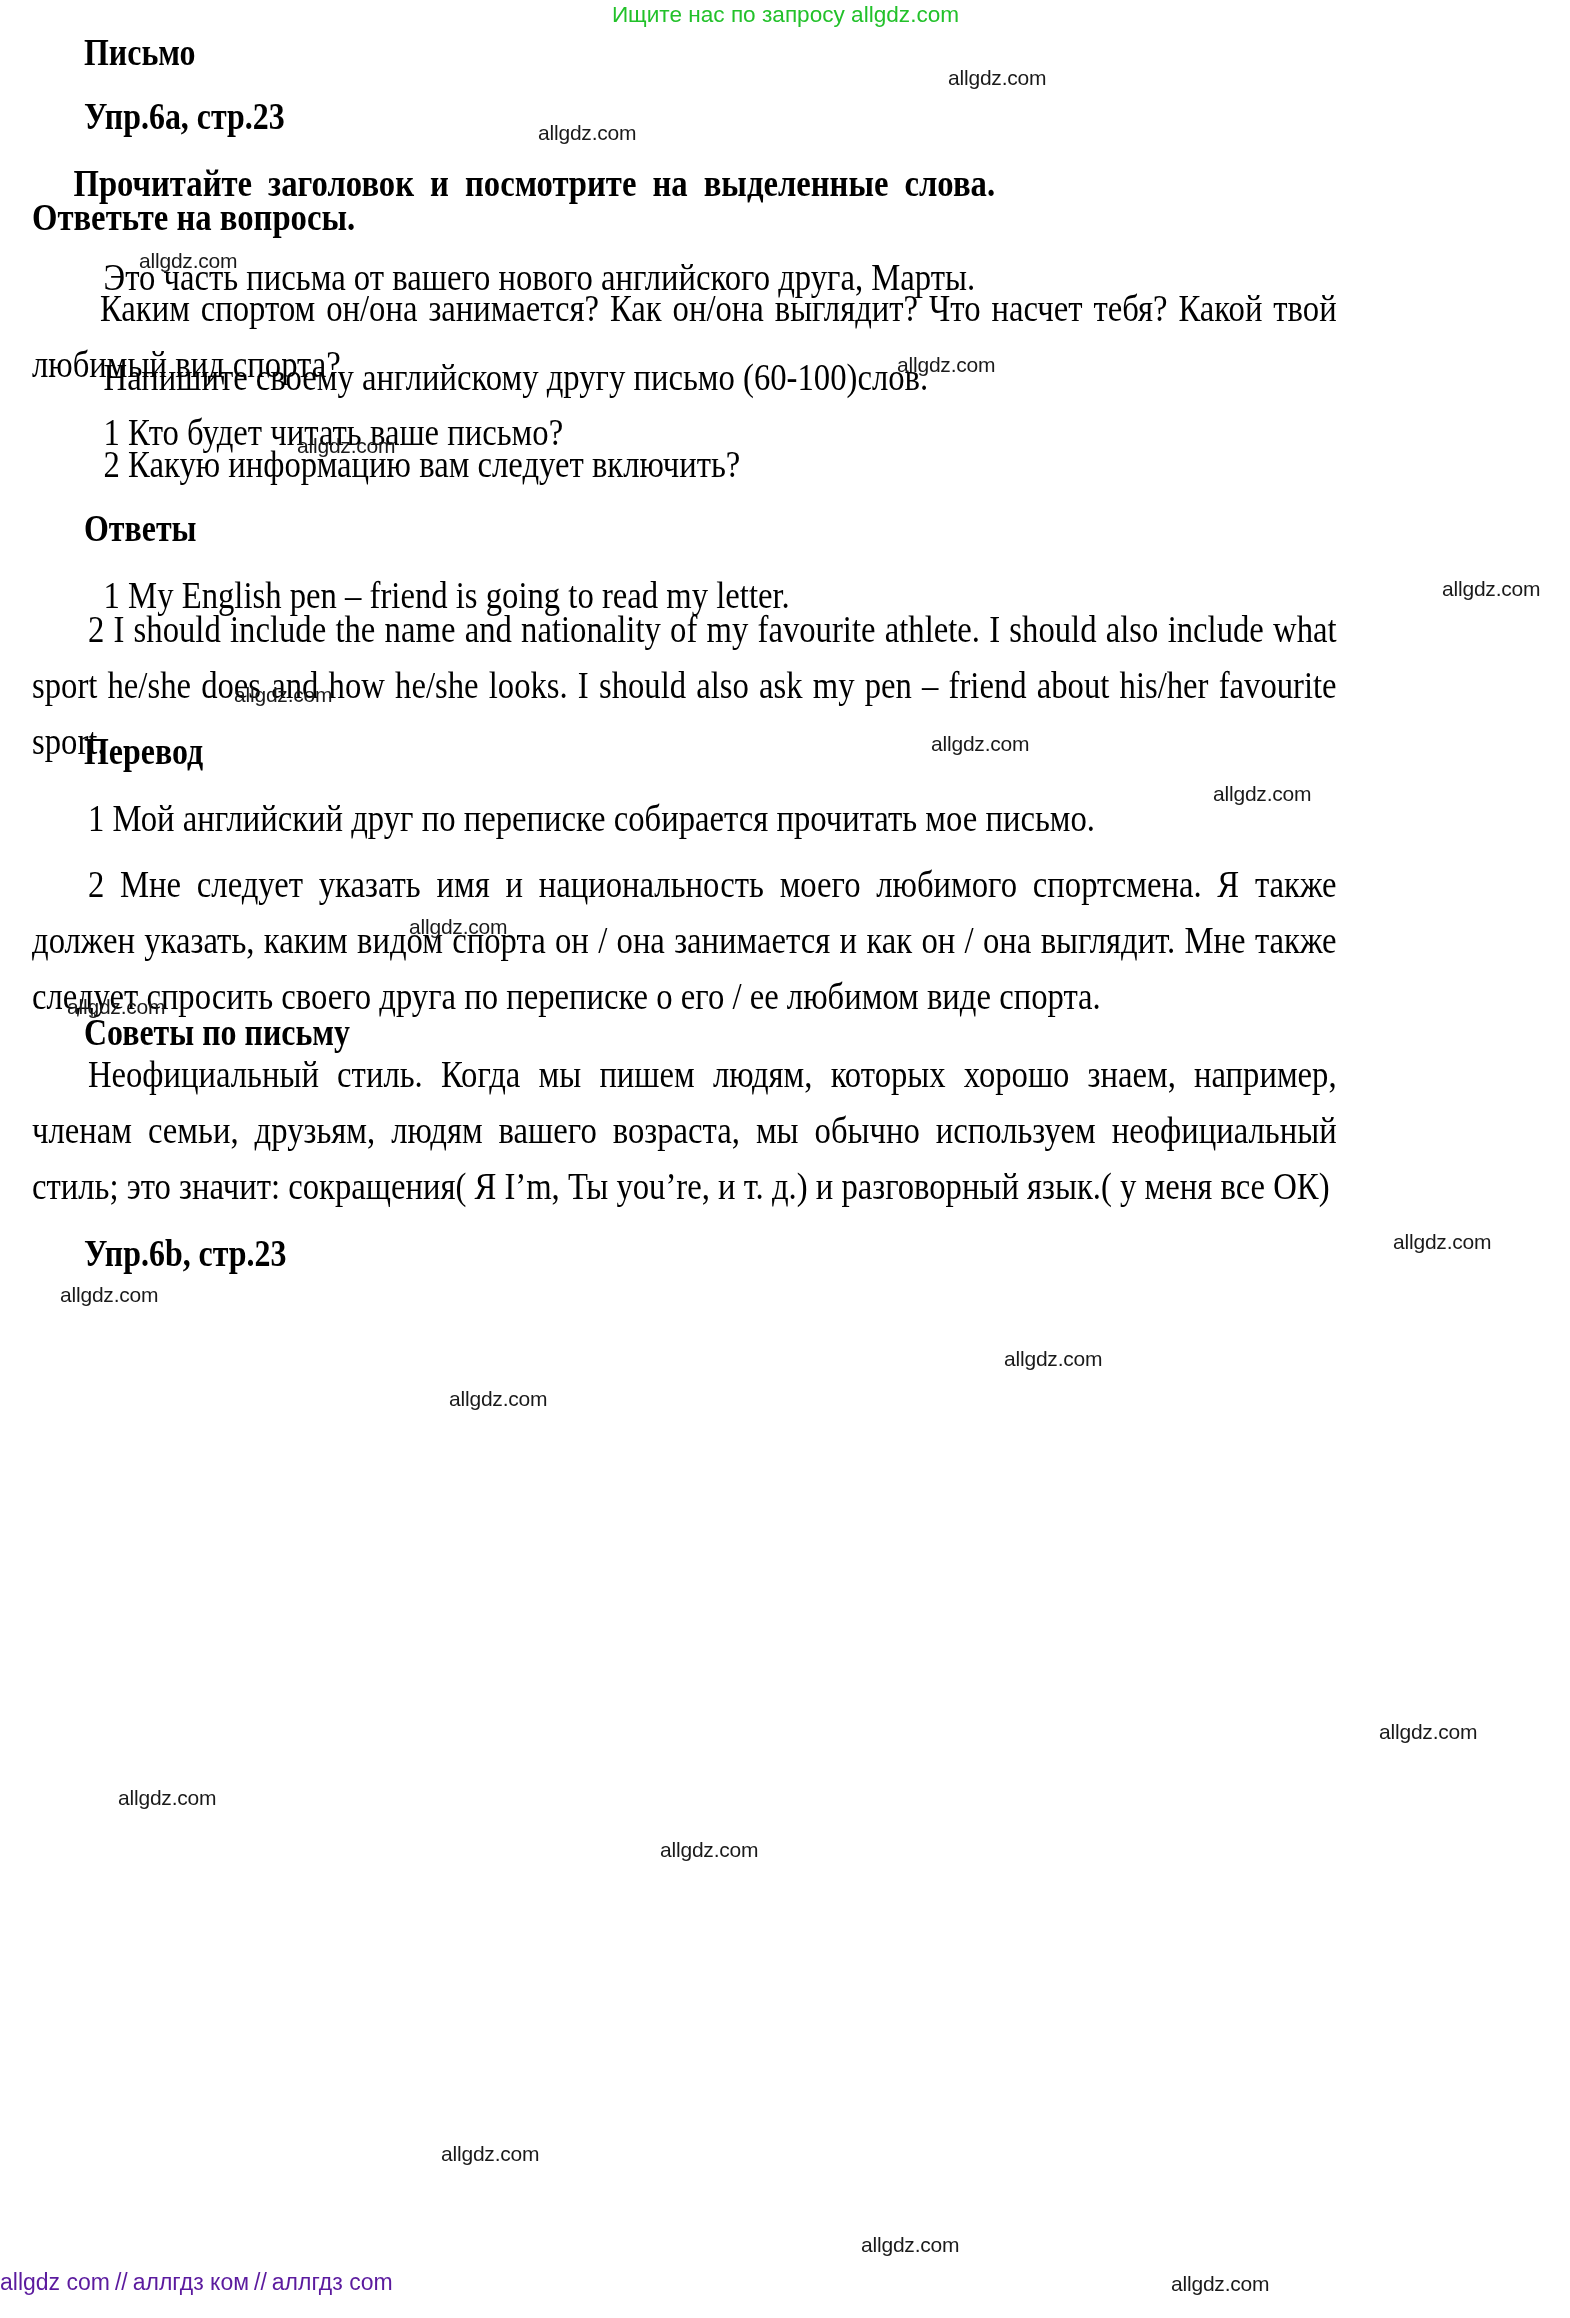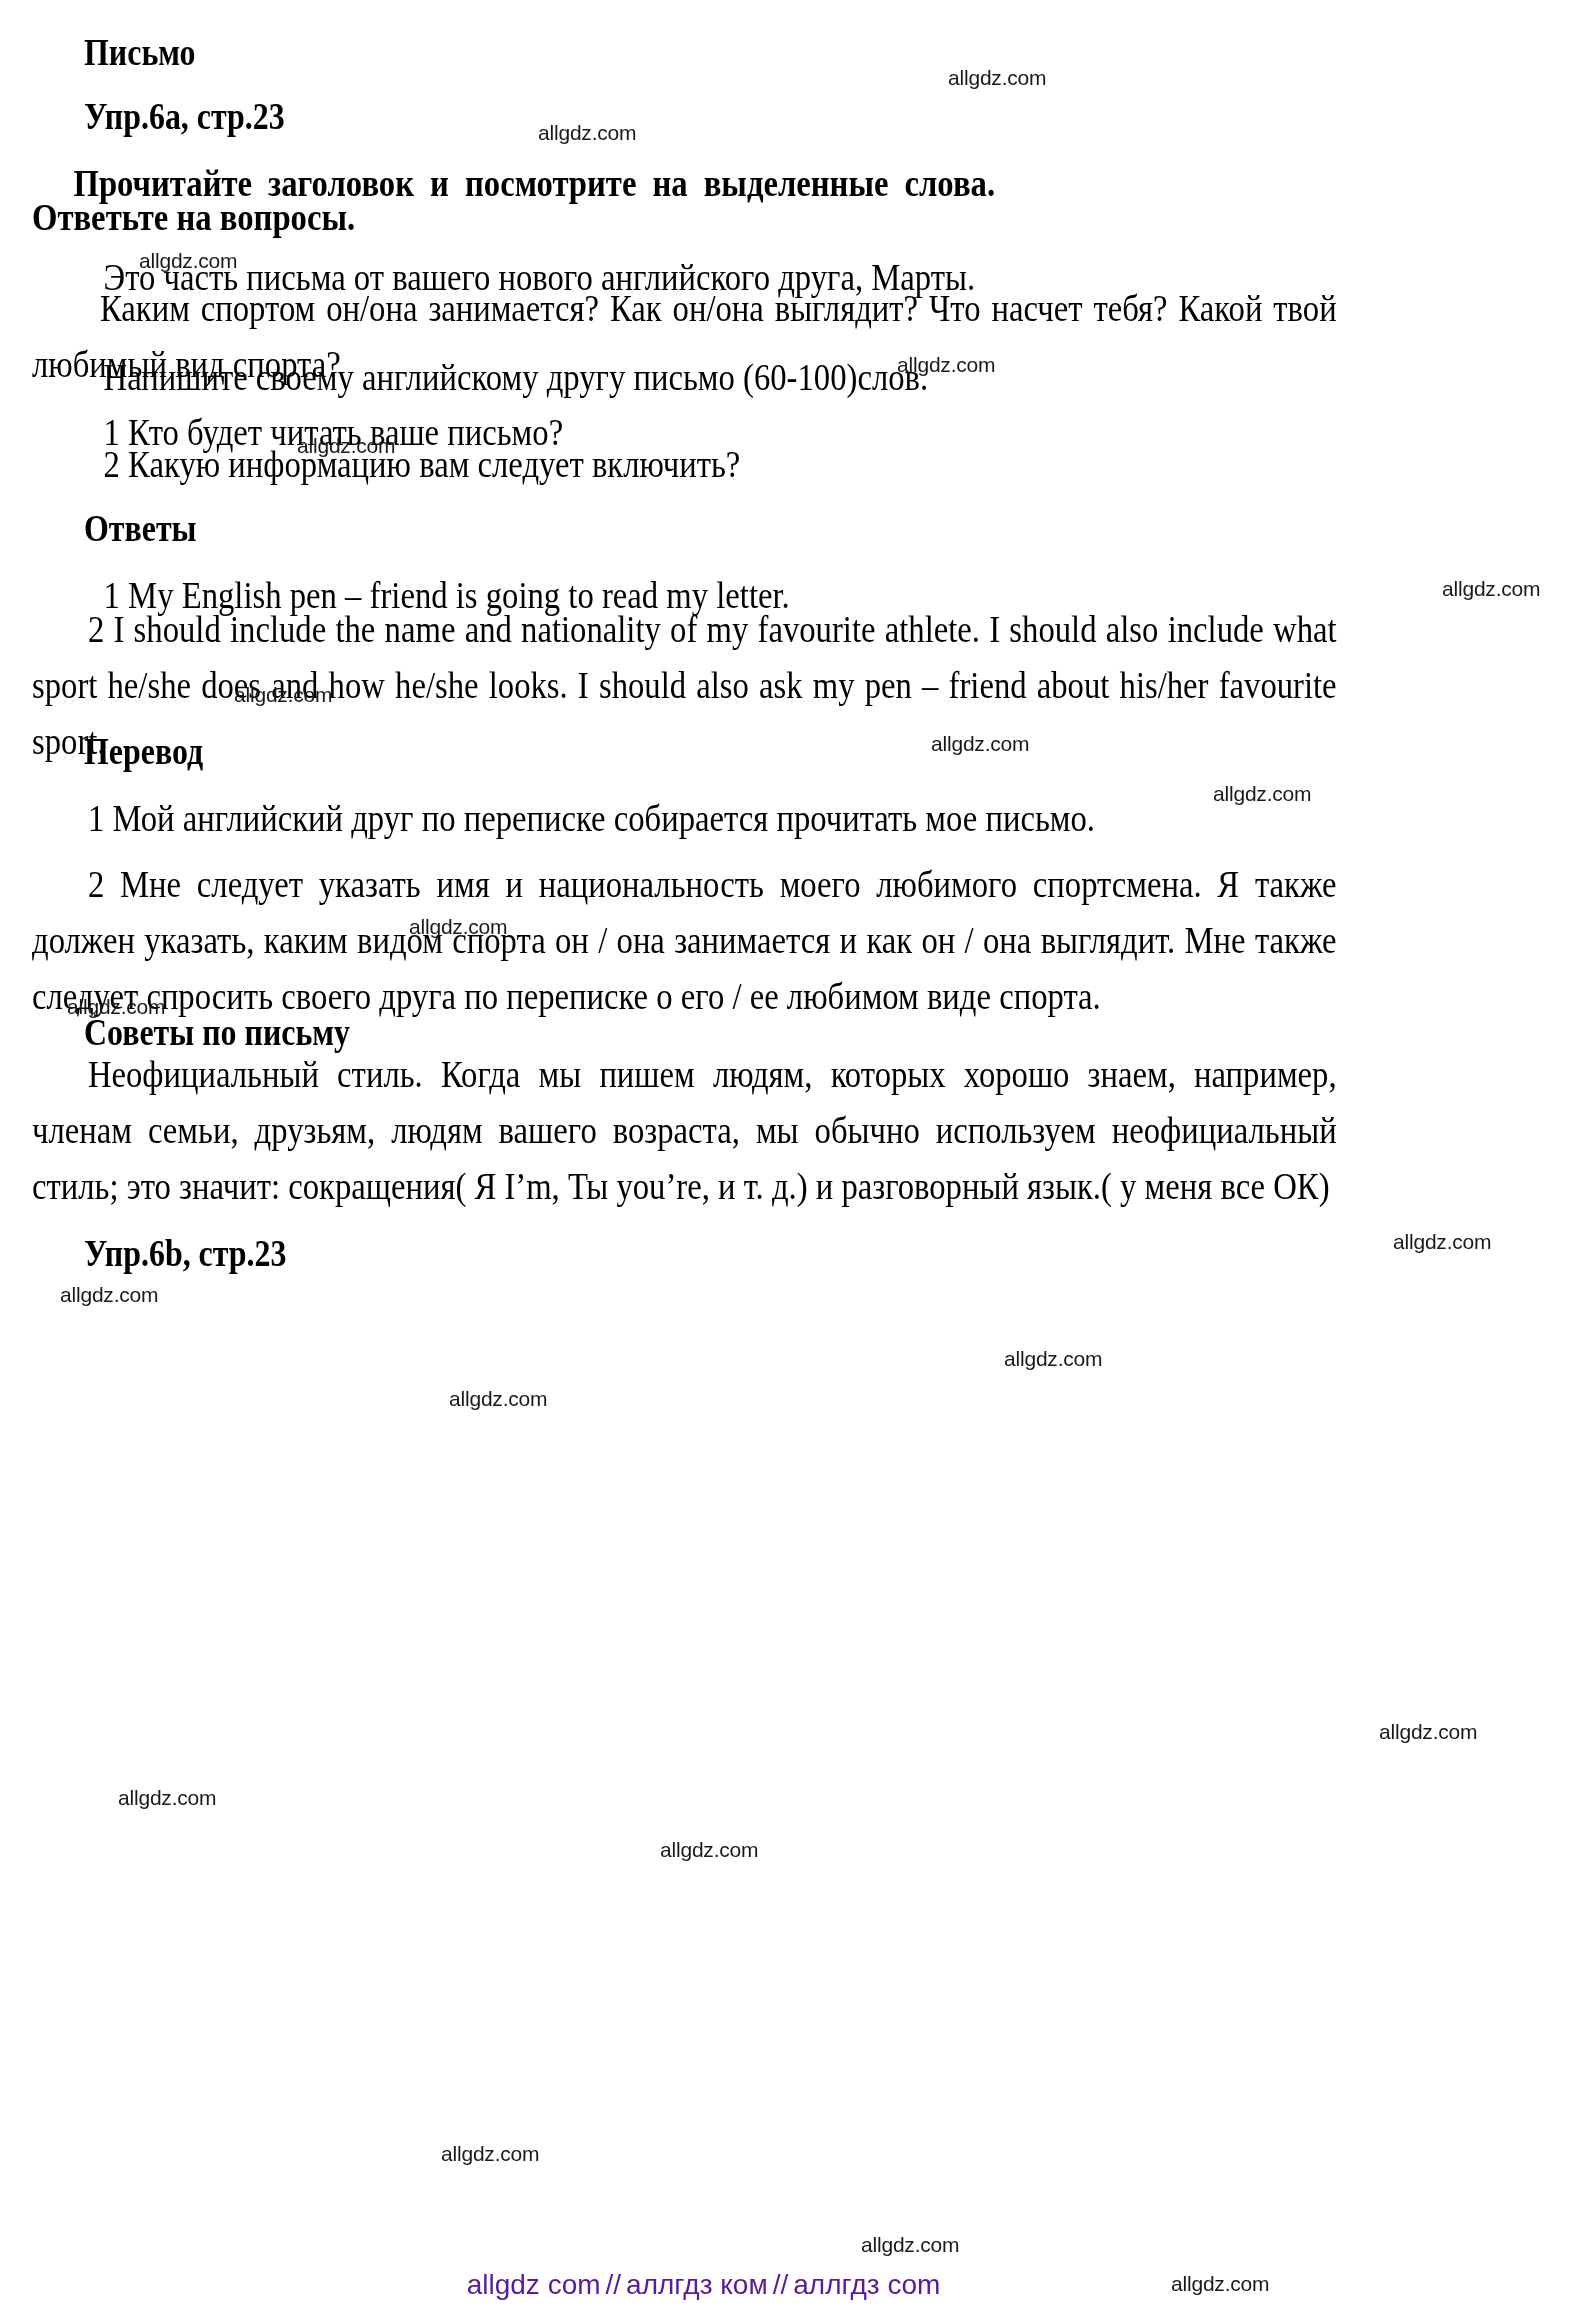--- a/index.html
+++ b/index.html
@@ -83,34 +83,34 @@
   .para.bold { font-weight: bold; }
   .para .ind { display: inline-block; width: 60px; }
   .para.nojust { text-align: left; }
 
   
   .footer {
     position: absolute;
     top: 2269px;
     left: 0;
     width: 1407px;
-    text-align: center;
     font-family: "Liberation Sans", "DejaVu Sans", sans-serif;
-    font-size: 28px;
+    font-size: 23px;
     color: #5b1a9e;
     z-index: 8;
     white-space: nowrap;
   }
   .footer .sep { color: #5b1a9e; padding: 0 5px; }
 </style>
 </head>
 <body>
 
 <div class="page">
 
+  <div class="search-banner">Ищите нас по запросу allgdz.com</div>
 
   <div class="content">
 
     <div class="blk h-sec" style="left:84px; top:30px;">Письмо</div>
 
     <div class="blk h-sec" style="left:84px; top:94px;">Упр.6a, стр.23</div>
 
     <div class="blk para bold nojust" style="top:155px; width:1441px;">
       <span style="display:inline-block;width:25px;"></span><span style="word-spacing:9.2px;">Прочитайте заголовок и посмотрите на выделенные слова.</span>
     </div>

